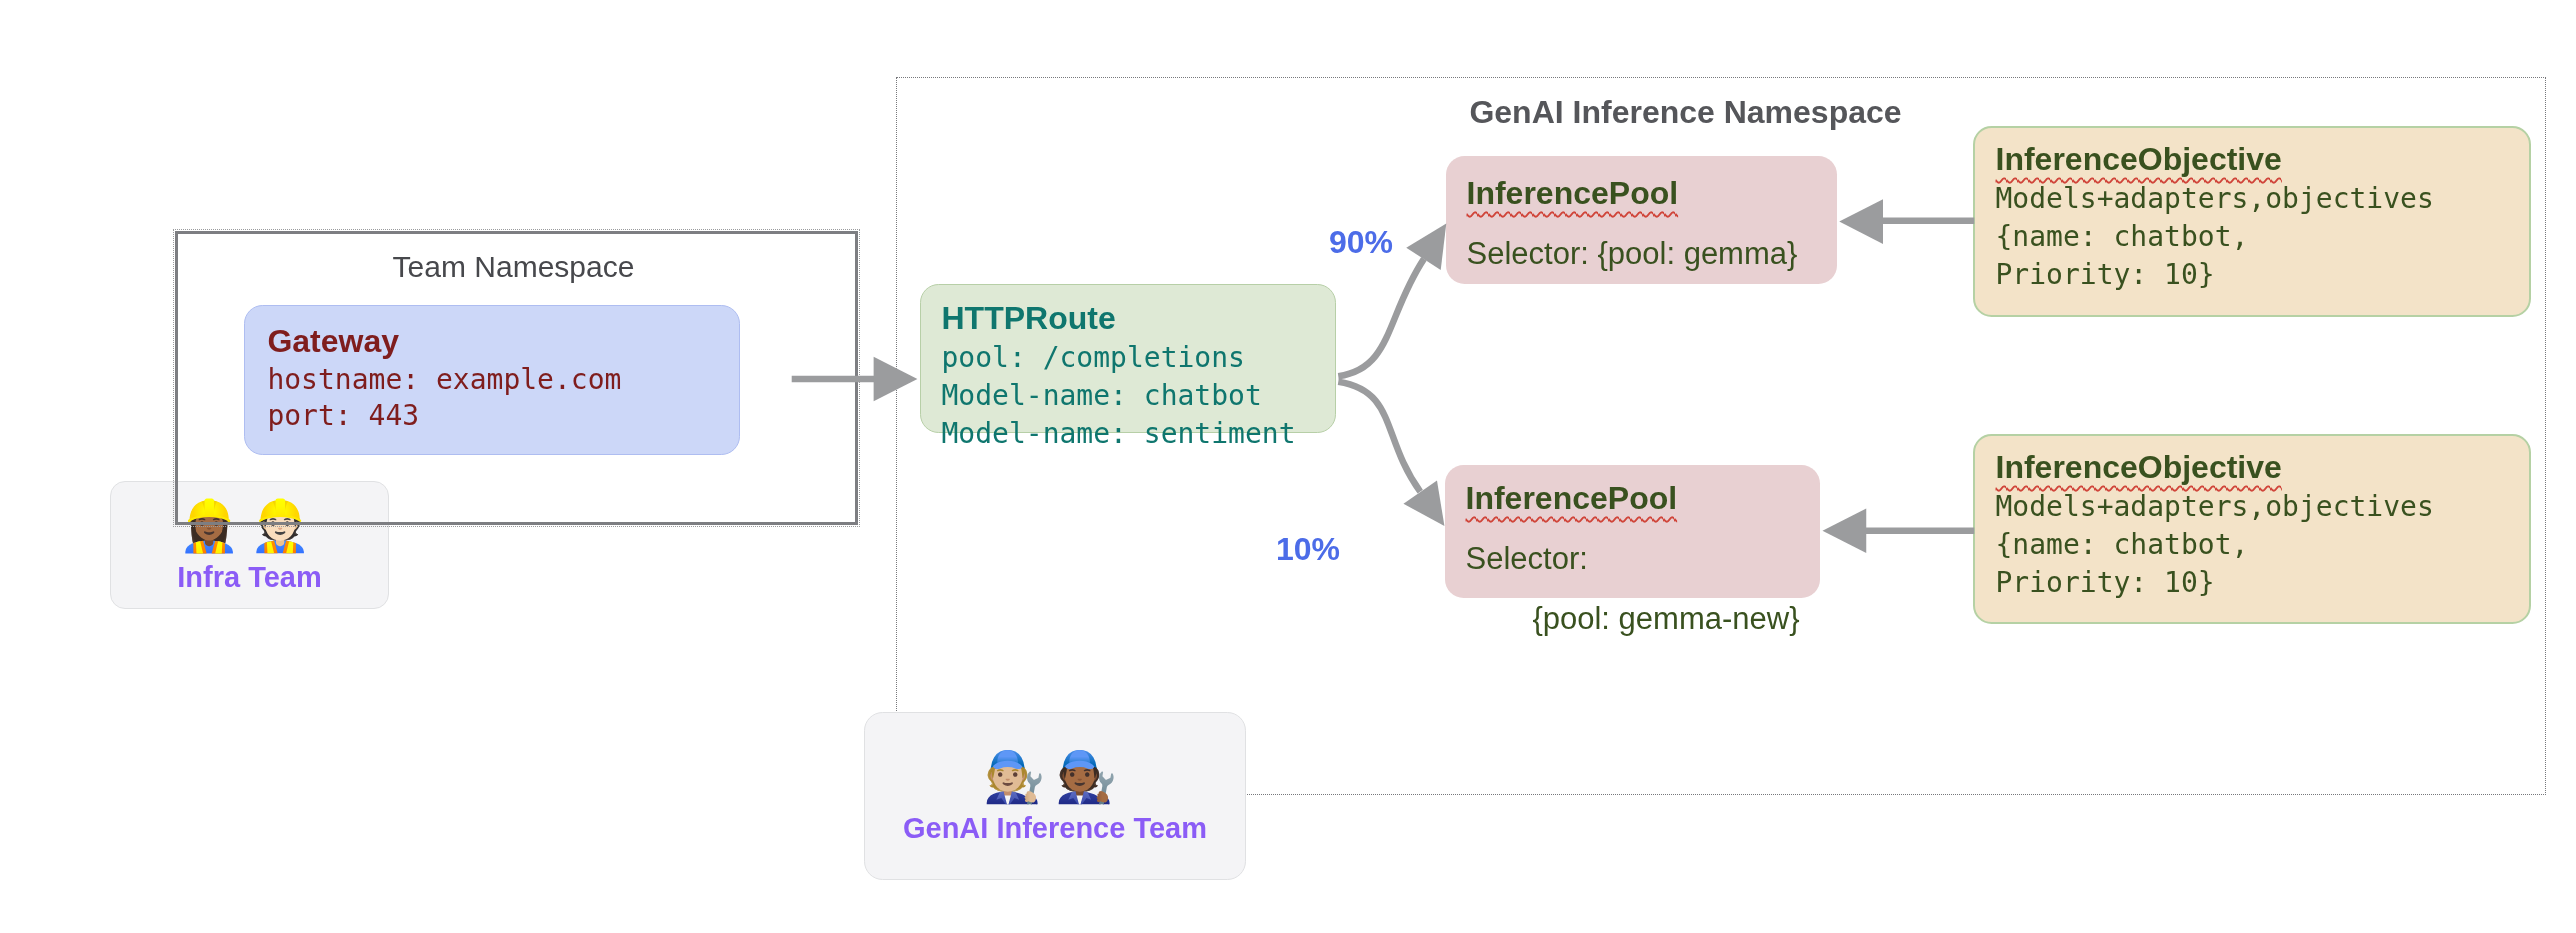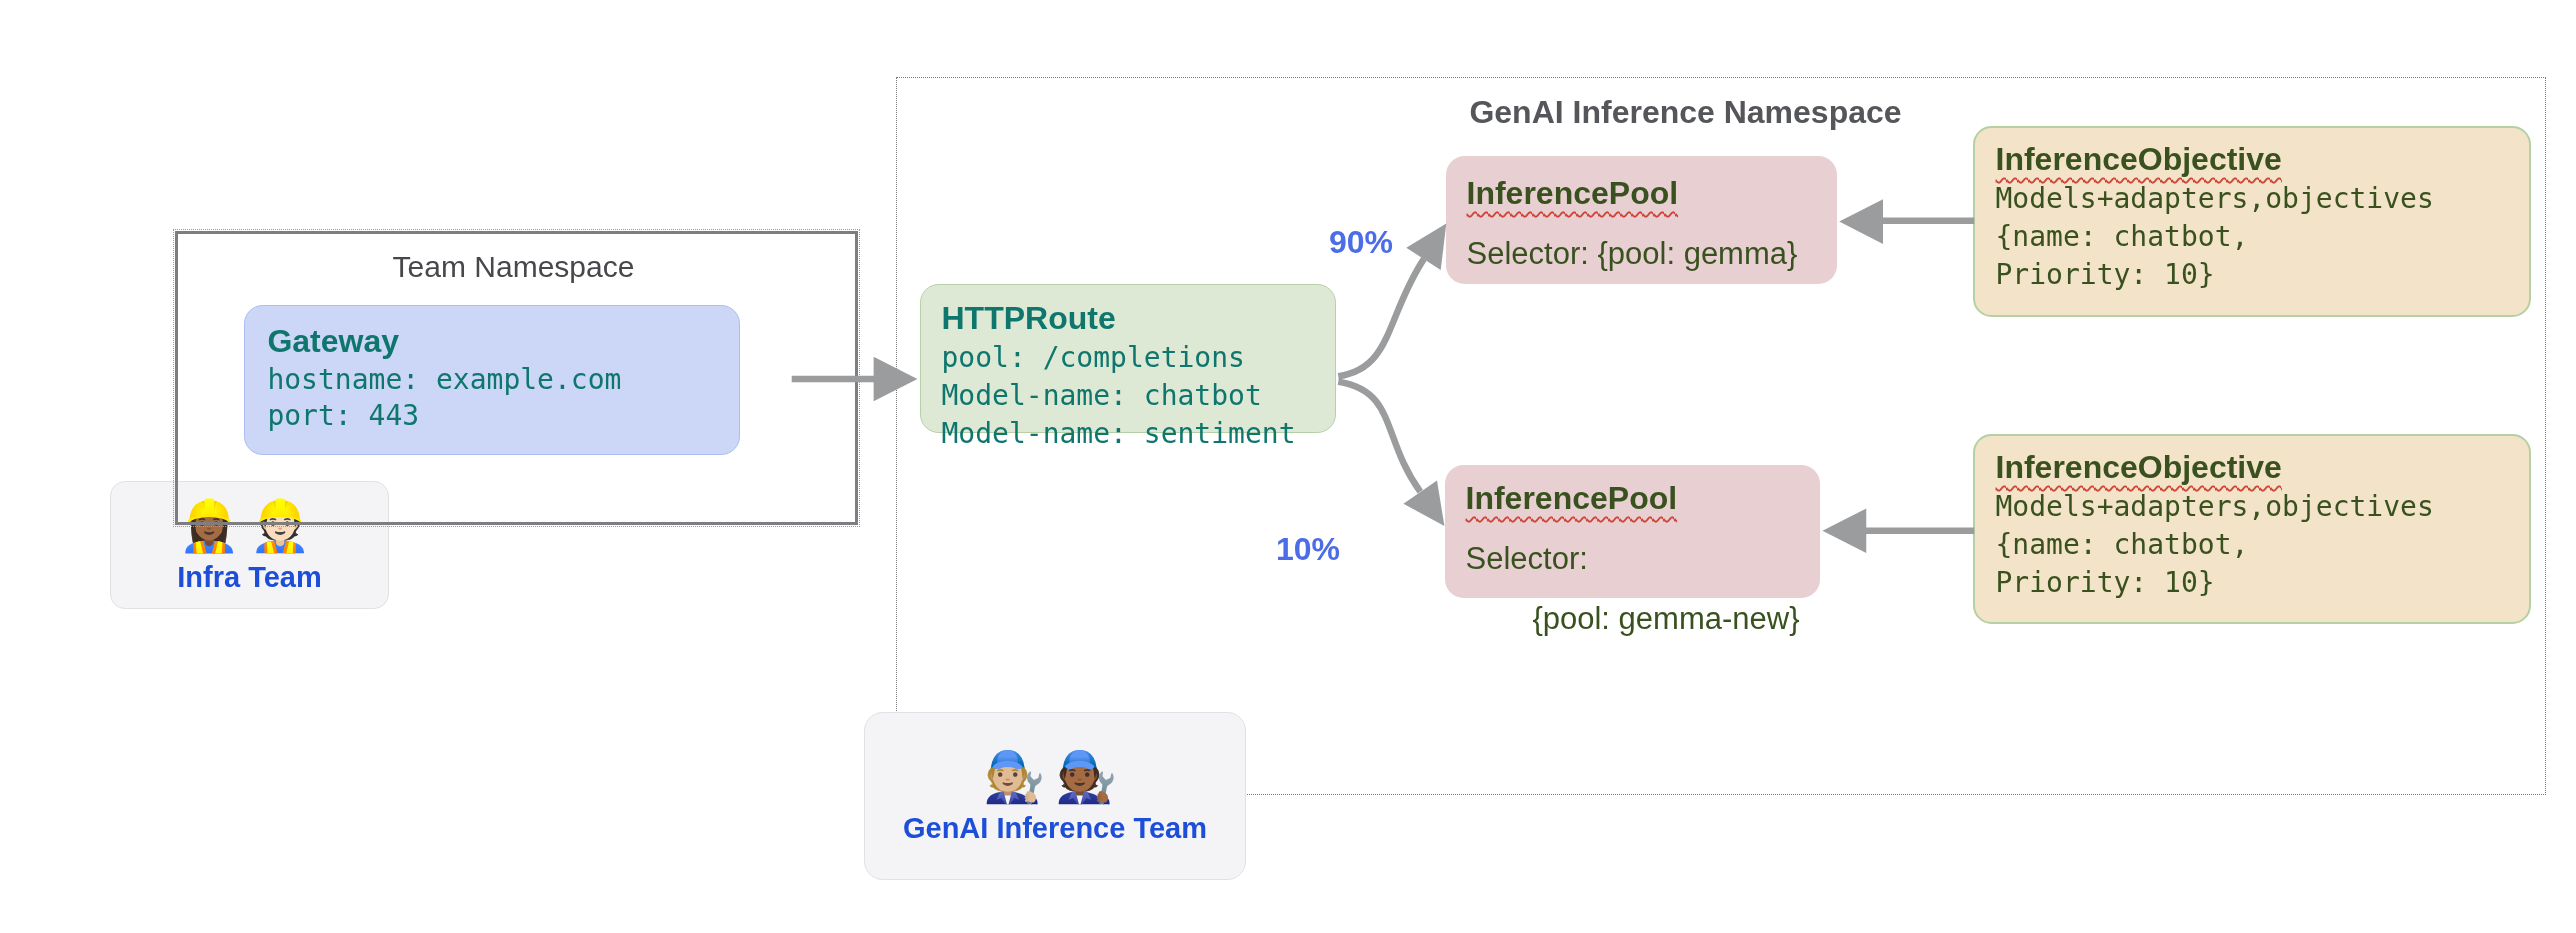--- a/index.html
+++ b/index.html
@@ -35,21 +35,21 @@
     text-decoration-line:underline;text-decoration-style:wavy;
     text-decoration-color:#d0453a;text-decoration-thickness:1.9px;
     text-underline-offset:6.5px;
   }
   .mono{font-family:"DejaVu Sans Mono",monospace;font-size:28px;line-height:38px;}
   .sansline{font-size:31px;line-height:40px;margin-top:20px;}
 
   .gateway{
     left:244px;top:305px;width:496px;height:150px;
     background:#ccd7f8;border:1.9px solid #aebdf1;padding:15px 22.4px;
-    color:#0f766e;
+    color:#7f1d1d;
   }
   .gateway .mono{line-height:36px;}
 
   .httproute{
     left:920px;top:284px;width:416px;height:149px;
     background:#dee9d5;border:1.9px solid #b7cfa7;padding:13px 20.5px;
     color:#0f766e;
   }
 
   .pool-top{
@@ -69,21 +69,21 @@
   .obj-top{left:1973px;top:126px;}
   .obj-bottom{left:1973px;top:434px;height:190px;}
 
   
   .team{
     background:#f4f4f6;border:1.9px solid #e0e1e3;border-radius:15px;
     z-index:2;box-sizing:border-box;text-align:center;
     display:flex;flex-direction:column;align-items:center;justify-content:center;
   }
   .team-emojis{font-size:50px;line-height:60px;letter-spacing:9.3px;}
-  .team-label{font-size:29px;font-weight:bold;color:#1d4ed8;margin-top:5.6px;}
+  .team-label{font-size:29px;font-weight:bold;color:#8b5cf6;margin-top:5.6px;}
   .infra-team{left:110px;top:481px;width:279px;height:128px;}
   .genai-team{left:864px;top:712px;width:382px;height:168px;border-radius:18.6px;}
 
   
   .arrow-layer{left:0;top:0;z-index:7;pointer-events:none;}
   .pct{
     font-size:32px;font-weight:bold;color:#4c6ce8;z-index:7;
     width:102px;text-align:right;
   }
   .pct-90{left:1291px;top:224px;}

